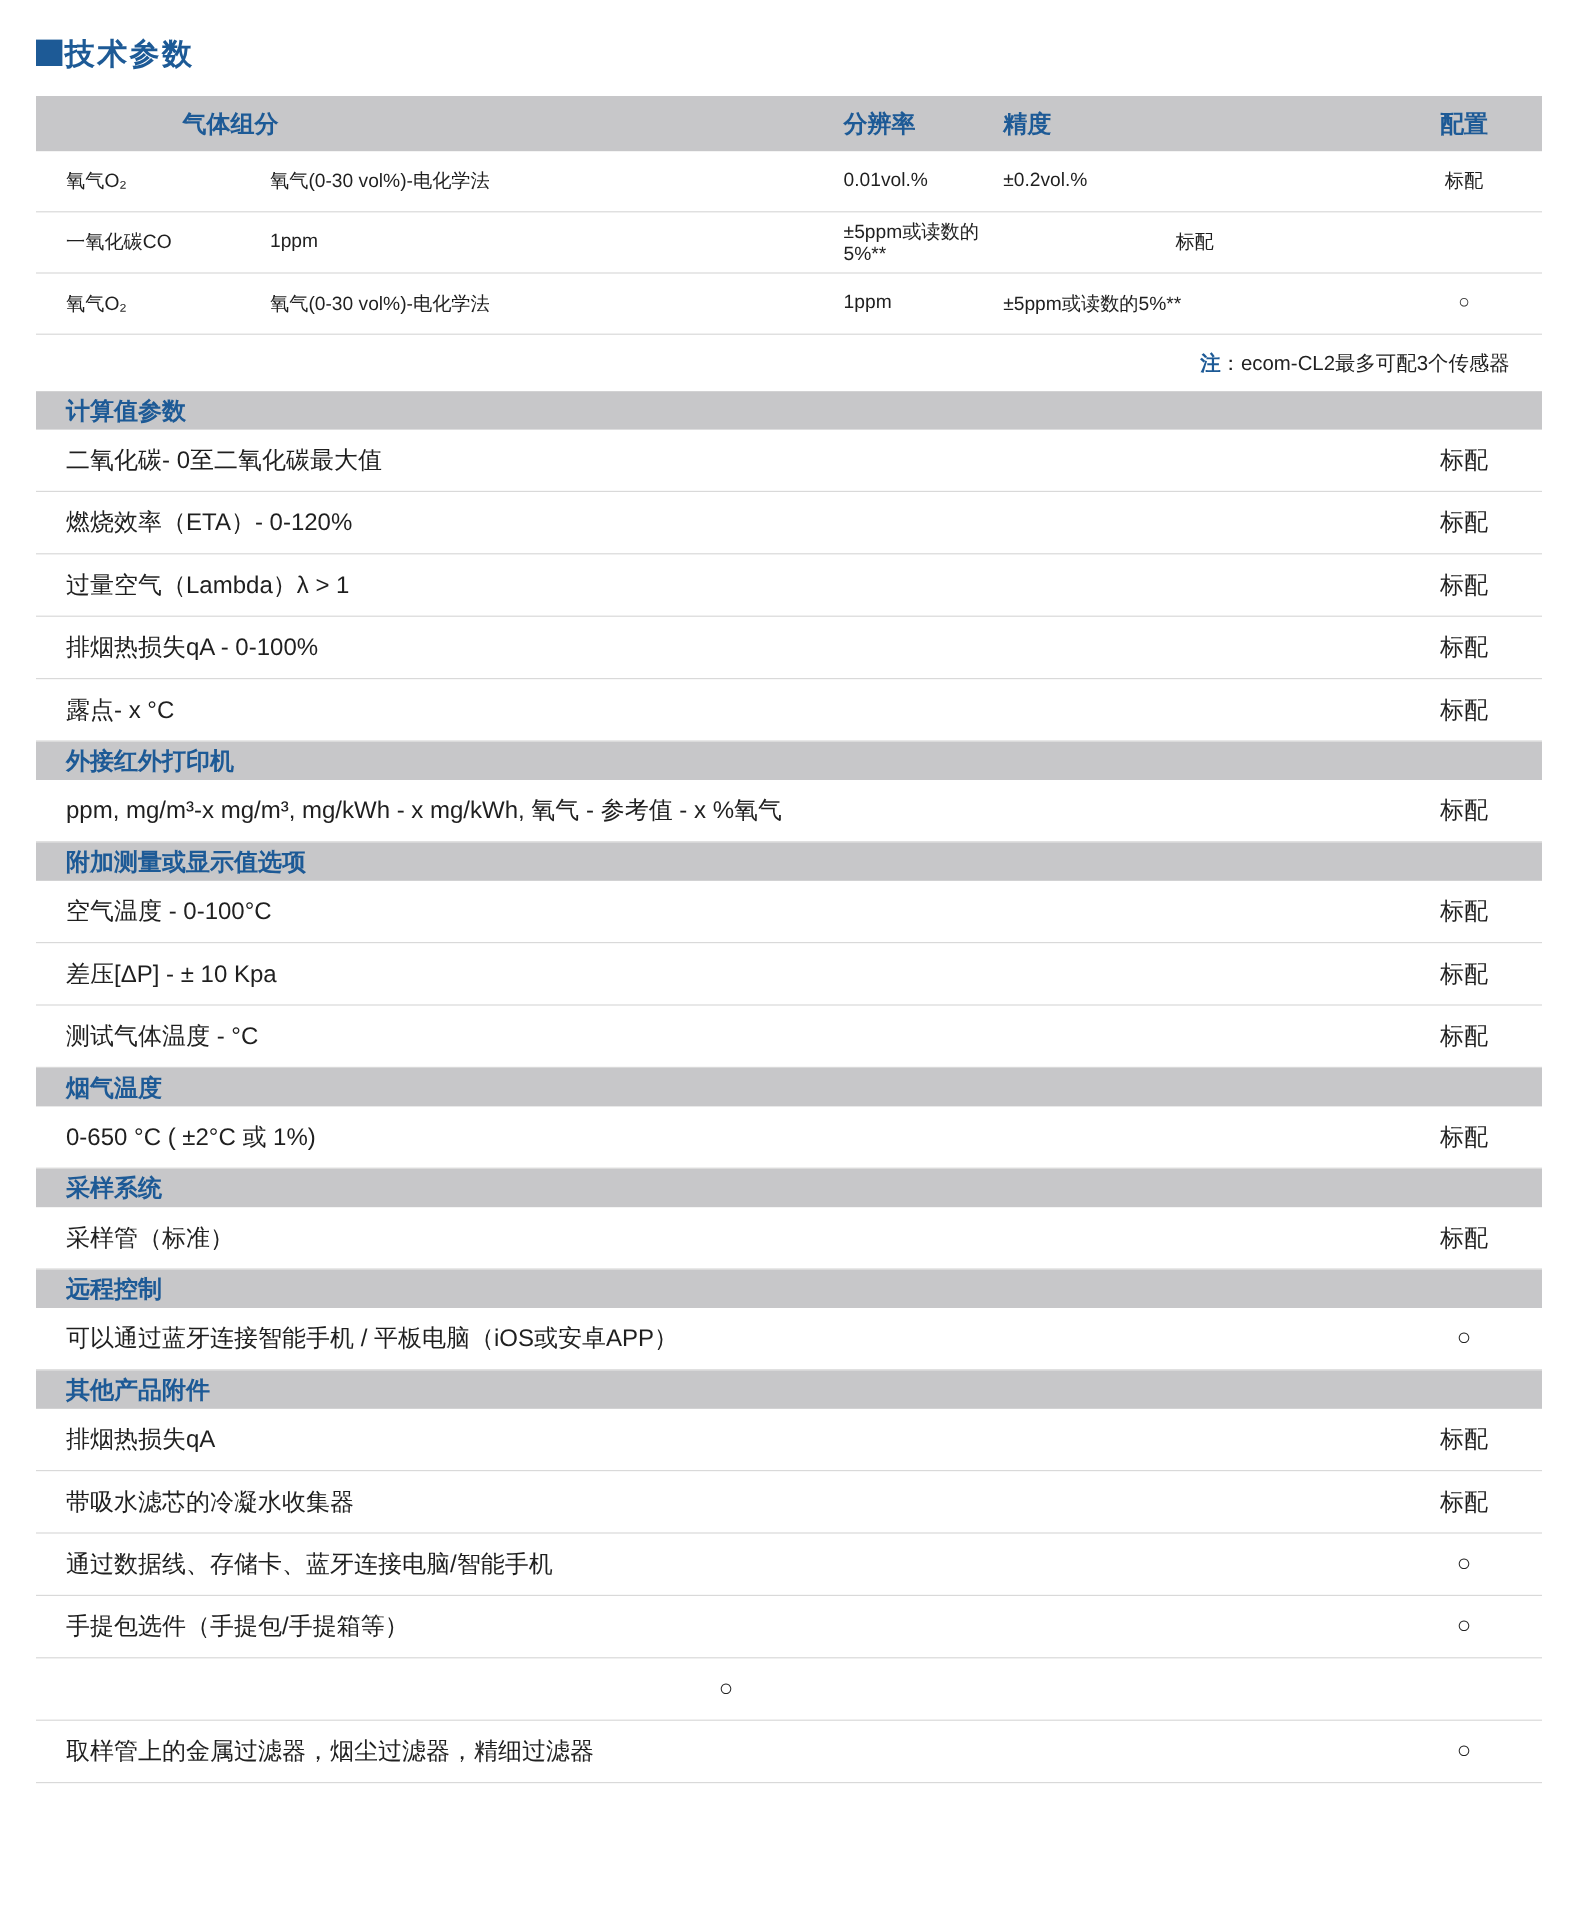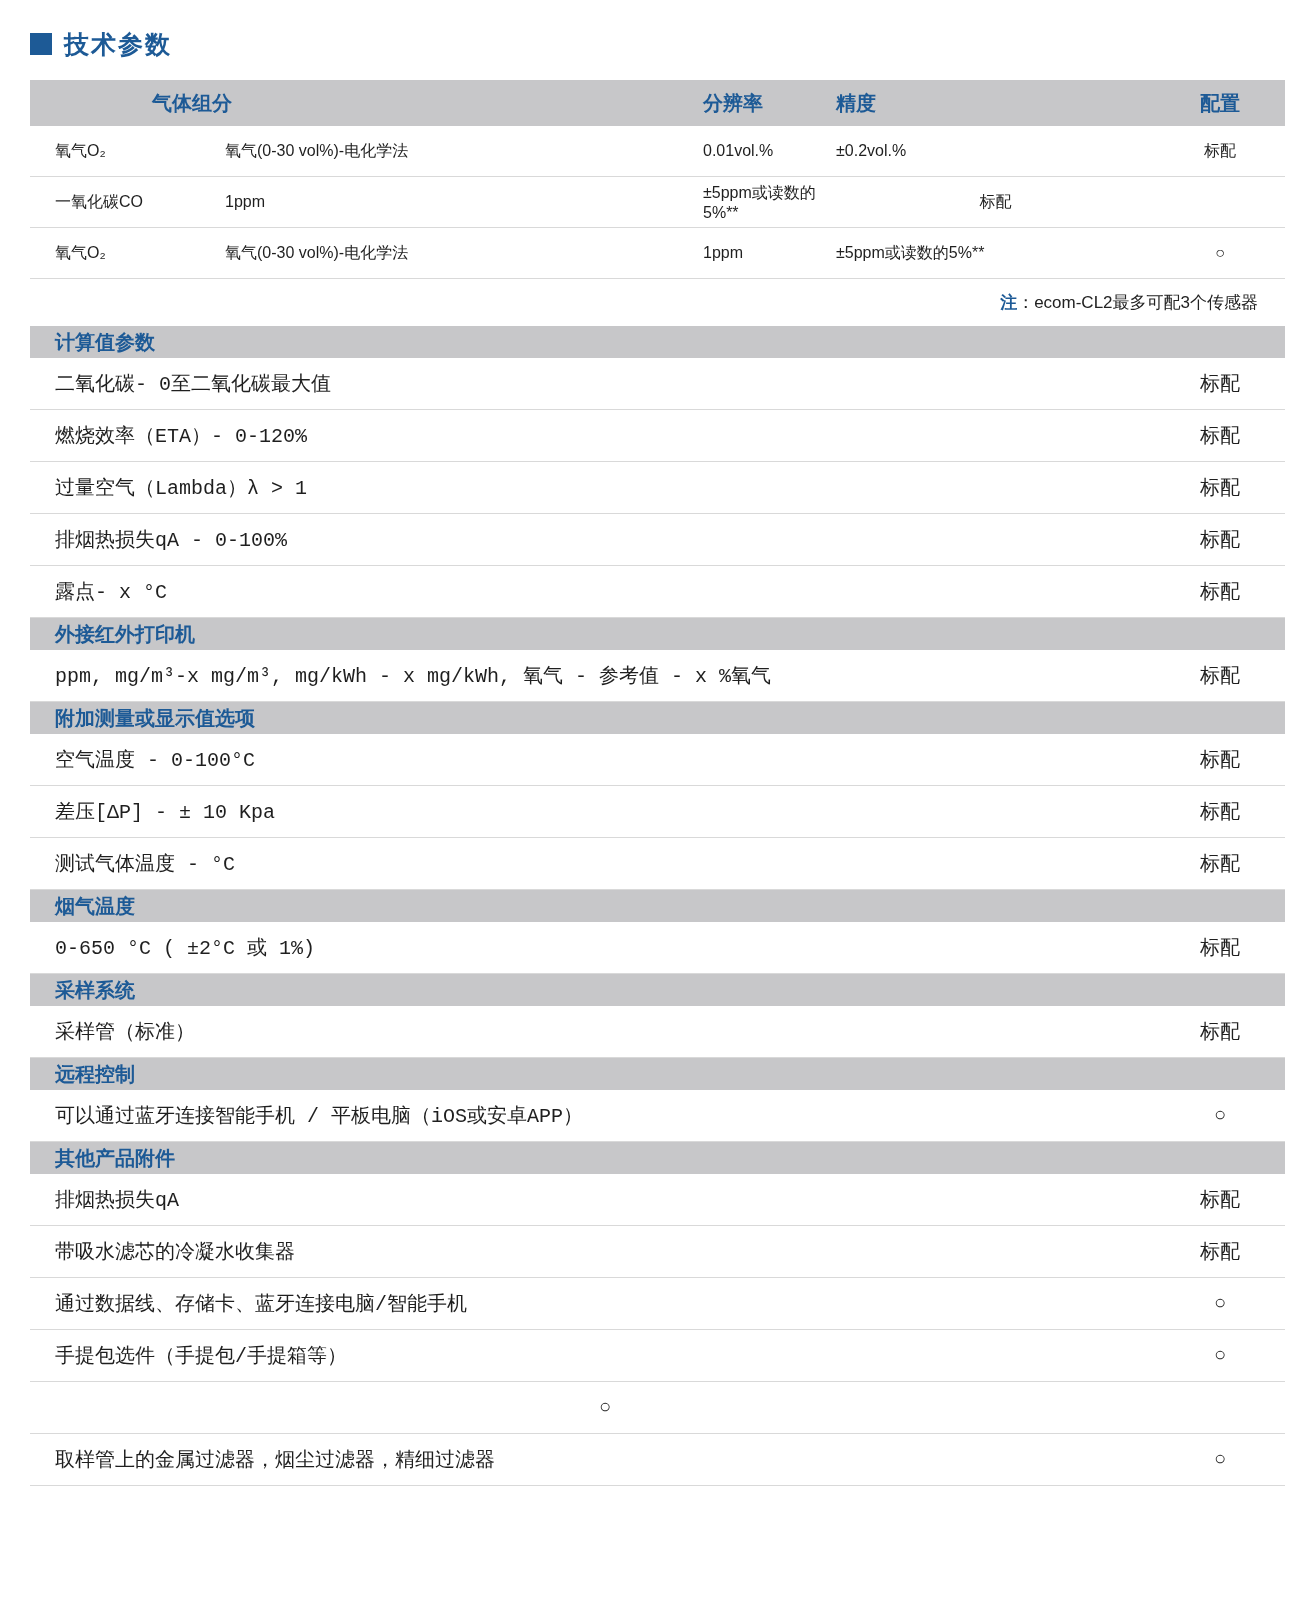--- a/index.html
+++ b/index.html
@@ -9,21 +9,21 @@
     --ink:#1f1f1f;
   }
   *{box-sizing:border-box;}
   html,body{margin:0;padding:0;}
   body{
     width:1309px;height:1603px;background:#ffffff;
     font-family:"Liberation Sans","DejaVu Sans",sans-serif;
     color:var(--ink);
   }
   .page{padding:28px 24px 0 30px;}
-  .title-row{display:flex;align-items:center;gap:12px;height:32px;margin-bottom:20px;}
+  .title-row{display:flex;align-items:center;gap:2px;height:32px;margin-bottom:20px;}
   .title-square{width:22px;height:22px;background:var(--blue);flex:0 0 auto;}
   .page-title{font-size:25px;font-weight:bold;color:var(--blue);margin:0;letter-spacing:2px;}
 
   .gas-header{
     background:var(--bar-gray);height:46px;
     display:grid;grid-template-columns:648px 133px 1fr 130px;
     align-items:center;padding-left:25px;
     font-size:20px;font-weight:bold;color:var(--blue);
   }
   .gh-component{padding-left:97px;}
@@ -43,21 +43,21 @@
   .note-label{color:var(--blue);font-weight:bold;}
 
   .section-bar{
     background:var(--bar-gray);height:32px;
     display:flex;align-items:center;padding-left:25px;
     font-size:20px;font-weight:bold;color:var(--blue);
   }
   .spec-row{
     display:grid;grid-template-columns:1fr 130px;
     align-items:center;padding-left:25px;height:52px;
-    border-bottom:1px solid var(--line);font-size:20px;font-family:Liberation Mono, monospace;
+    border-bottom:1px solid var(--line);font-size:20px;
   }
 </style>
 </head>
 <body>
 
 <div class="page">
 
   <div class="title-row">
     <span class="title-square"></span>
     <h1 class="page-title">技术参数</h1>

